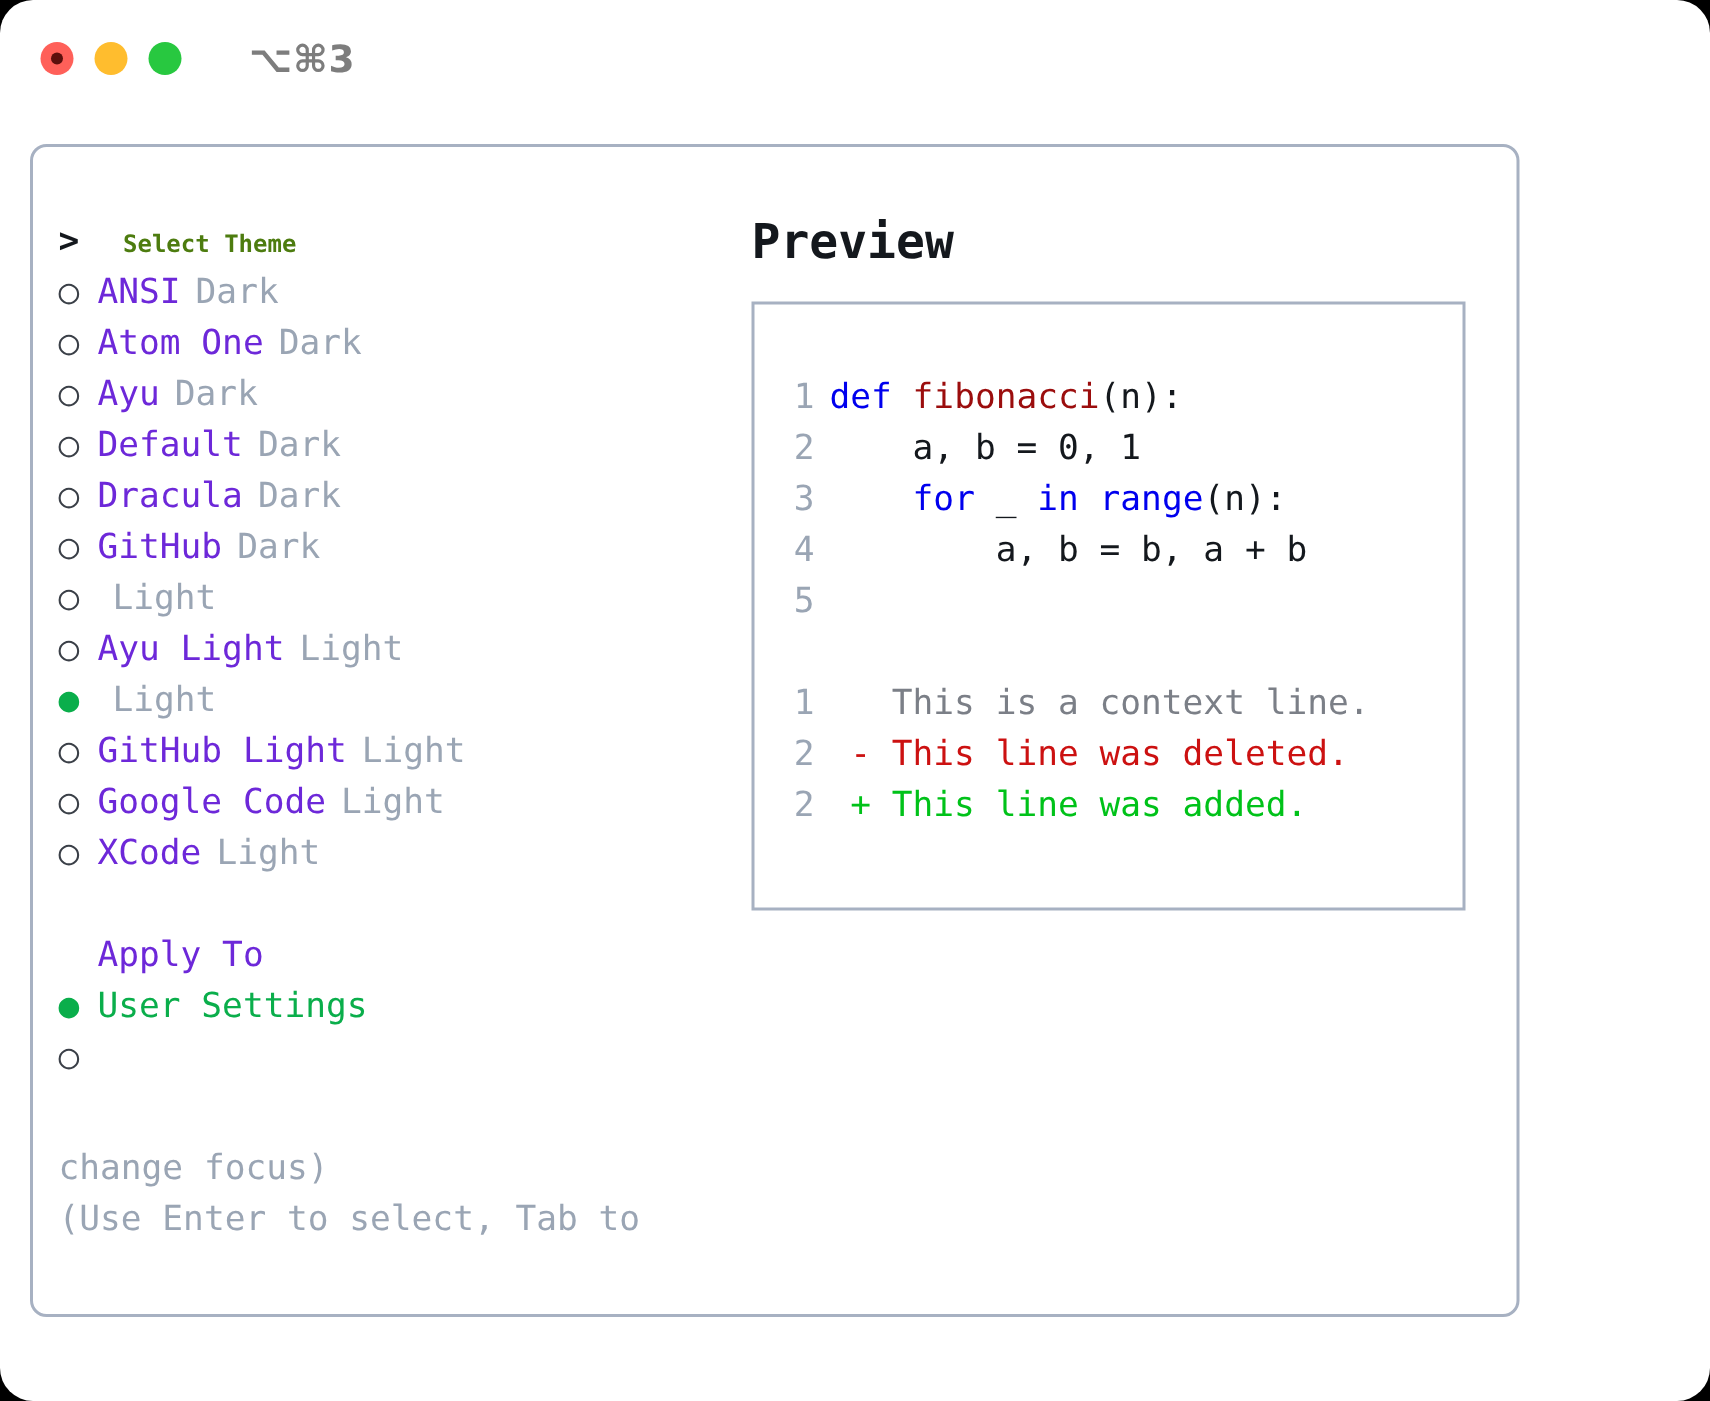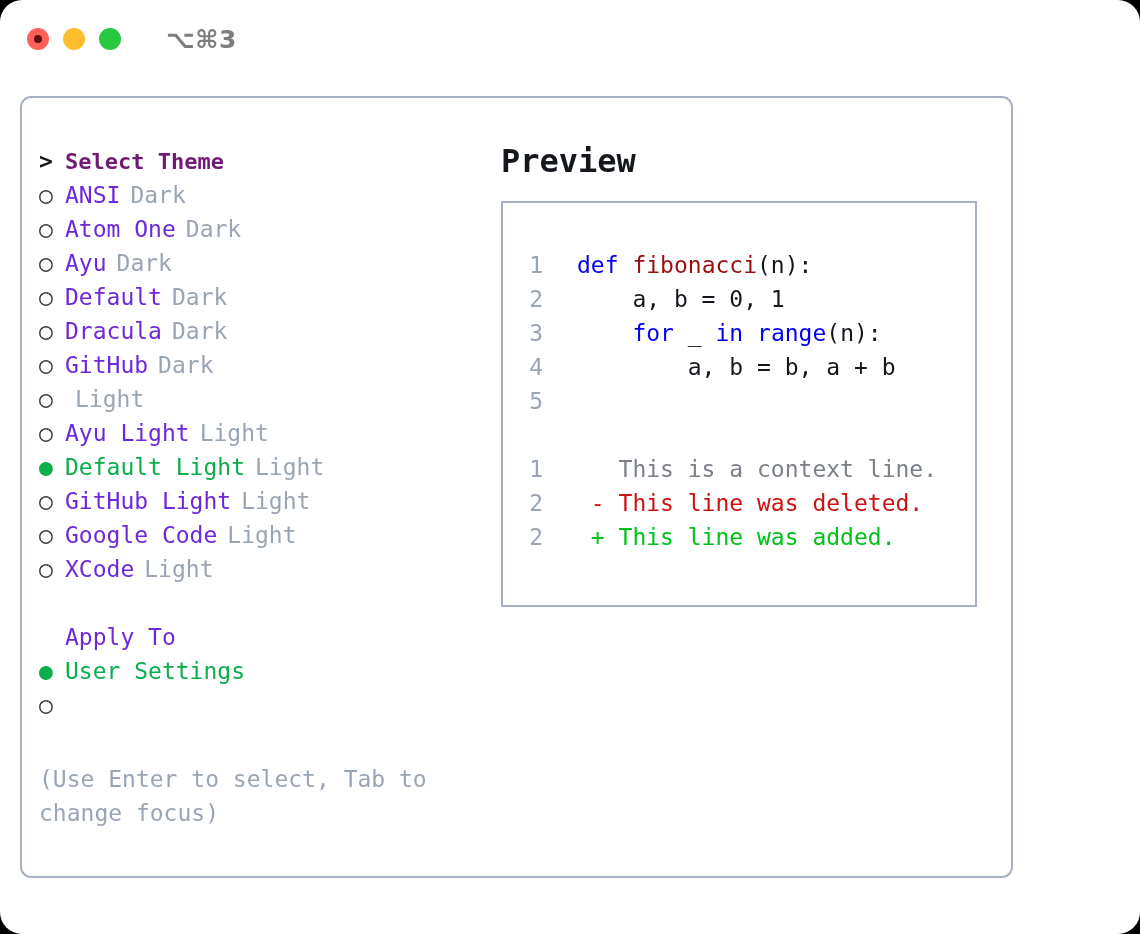--- a/index.html
+++ b/index.html
@@ -116,21 +116,21 @@
     font-size: 23px;
     line-height: 34px;
   }
   .marker-empty { color: #3a3f47; }
   .marker-filled { color: #0aae4b; }
   .marker-caret  { color: #14181d; font-weight: bold; }
   .marker-blank  { color: transparent; }
 
   .row-label { color: #6d28d9; }
   .row-label.is-selected { color: #0aae4b; }
-  .row-title { font-weight: bold; color: #701a75; font-size: 22px; }
+  .row-title { font-weight: bold; color: #4d7c0f; font-size: 16px; margin-left: 17px; }
   .row-tag {
     color: #9aa5b4;
     margin-left: 10px;
   }
 
   #section-header-row { margin-bottom: 0px; }
 
   #apply-section { margin-top: 34px; }
 
   #hint-block {
@@ -181,21 +181,21 @@
     white-space: pre;
   }
   .lineno {
     display: inline-block;
     width: 24px;
     flex: 0 0 24px;
     text-align: right;
     color: #9aa5b4;
     margin-right: 10px;
   }
-  .code-text { white-space: pre; margin-left: 24px; }
+  .code-text { white-space: pre; }
 
   .tok-kw   { color: #0000ee; }
   .tok-fn   { color: #9b0d0d; }
   .tok-plain{ color: #14181d; }
 
   .gap-line { height: 34px; }
 
   .diff-ctx { color: #7b7f87; text-align: center; }
   .diff-del { color: #cc1111; }
   .diff-add { color: #00c219; }
@@ -226,40 +226,40 @@
 
         <div id="theme-items">
             <div class="row"><span class="marker marker-empty">○</span><span class="row-label">ANSI</span><span class="row-tag">Dark</span></div>
             <div class="row"><span class="marker marker-empty">○</span><span class="row-label">Atom One</span><span class="row-tag">Dark</span></div>
             <div class="row"><span class="marker marker-empty">○</span><span class="row-label">Ayu</span><span class="row-tag">Dark</span></div>
             <div class="row"><span class="marker marker-empty">○</span><span class="row-label">Default</span><span class="row-tag">Dark</span></div>
             <div class="row"><span class="marker marker-empty">○</span><span class="row-label">Dracula</span><span class="row-tag">Dark</span></div>
             <div class="row"><span class="marker marker-empty">○</span><span class="row-label">GitHub</span><span class="row-tag">Dark</span></div>
             <div class="row"><span class="marker marker-empty">○</span><span class="row-tag">Light</span></div>
             <div class="row"><span class="marker marker-empty">○</span><span class="row-label">Ayu Light</span><span class="row-tag">Light</span></div>
-            <div class="row"><span class="marker marker-filled">●</span><span class="row-label is-selected">Default Light</span><span class="row-tag">Light</span></div>
+            <div class="row"><span class="marker marker-filled">●</span><span class="row-tag">Light</span></div>
             <div class="row"><span class="marker marker-empty">○</span><span class="row-label">GitHub Light</span><span class="row-tag">Light</span></div>
             <div class="row"><span class="marker marker-empty">○</span><span class="row-label">Google Code</span><span class="row-tag">Light</span></div>
             <div class="row"><span class="marker marker-empty">○</span><span class="row-label">XCode</span><span class="row-tag">Light</span></div>
           </div>
 
         <div id="apply-section">
           <div class="row">
             <span class="marker marker-blank">○</span>
             <span class="row-label">Apply To</span>
           </div>
           <div id="apply-items">
               <div class="row"><span class="marker marker-filled">●</span><span class="row-label is-selected">User Settings</span></div>
               <div class="row"><span class="marker marker-empty">○</span></div>
             </div>
         </div>
 
         <div id="hint-block">
+          <div>change focus)</div>
           <div>(Use Enter to select, Tab to</div>
-          <div>change focus)</div>
         </div>
       </div>
 
       <div id="right-col">
         <div id="preview-title">Preview</div>
         <div id="preview-box">
           <div id="code-area">
             <div id="code-lines">
                 <div class="code-line"><span class="lineno">1</span><span class="code-text"><span class="tok-kw">def </span><span class="tok-fn">fibonacci</span><span class="tok-plain">(n):</span></span></div>
                 <div class="code-line"><span class="lineno">2</span><span class="code-text"><span class="tok-plain">    a, b = 0, 1</span></span></div>

